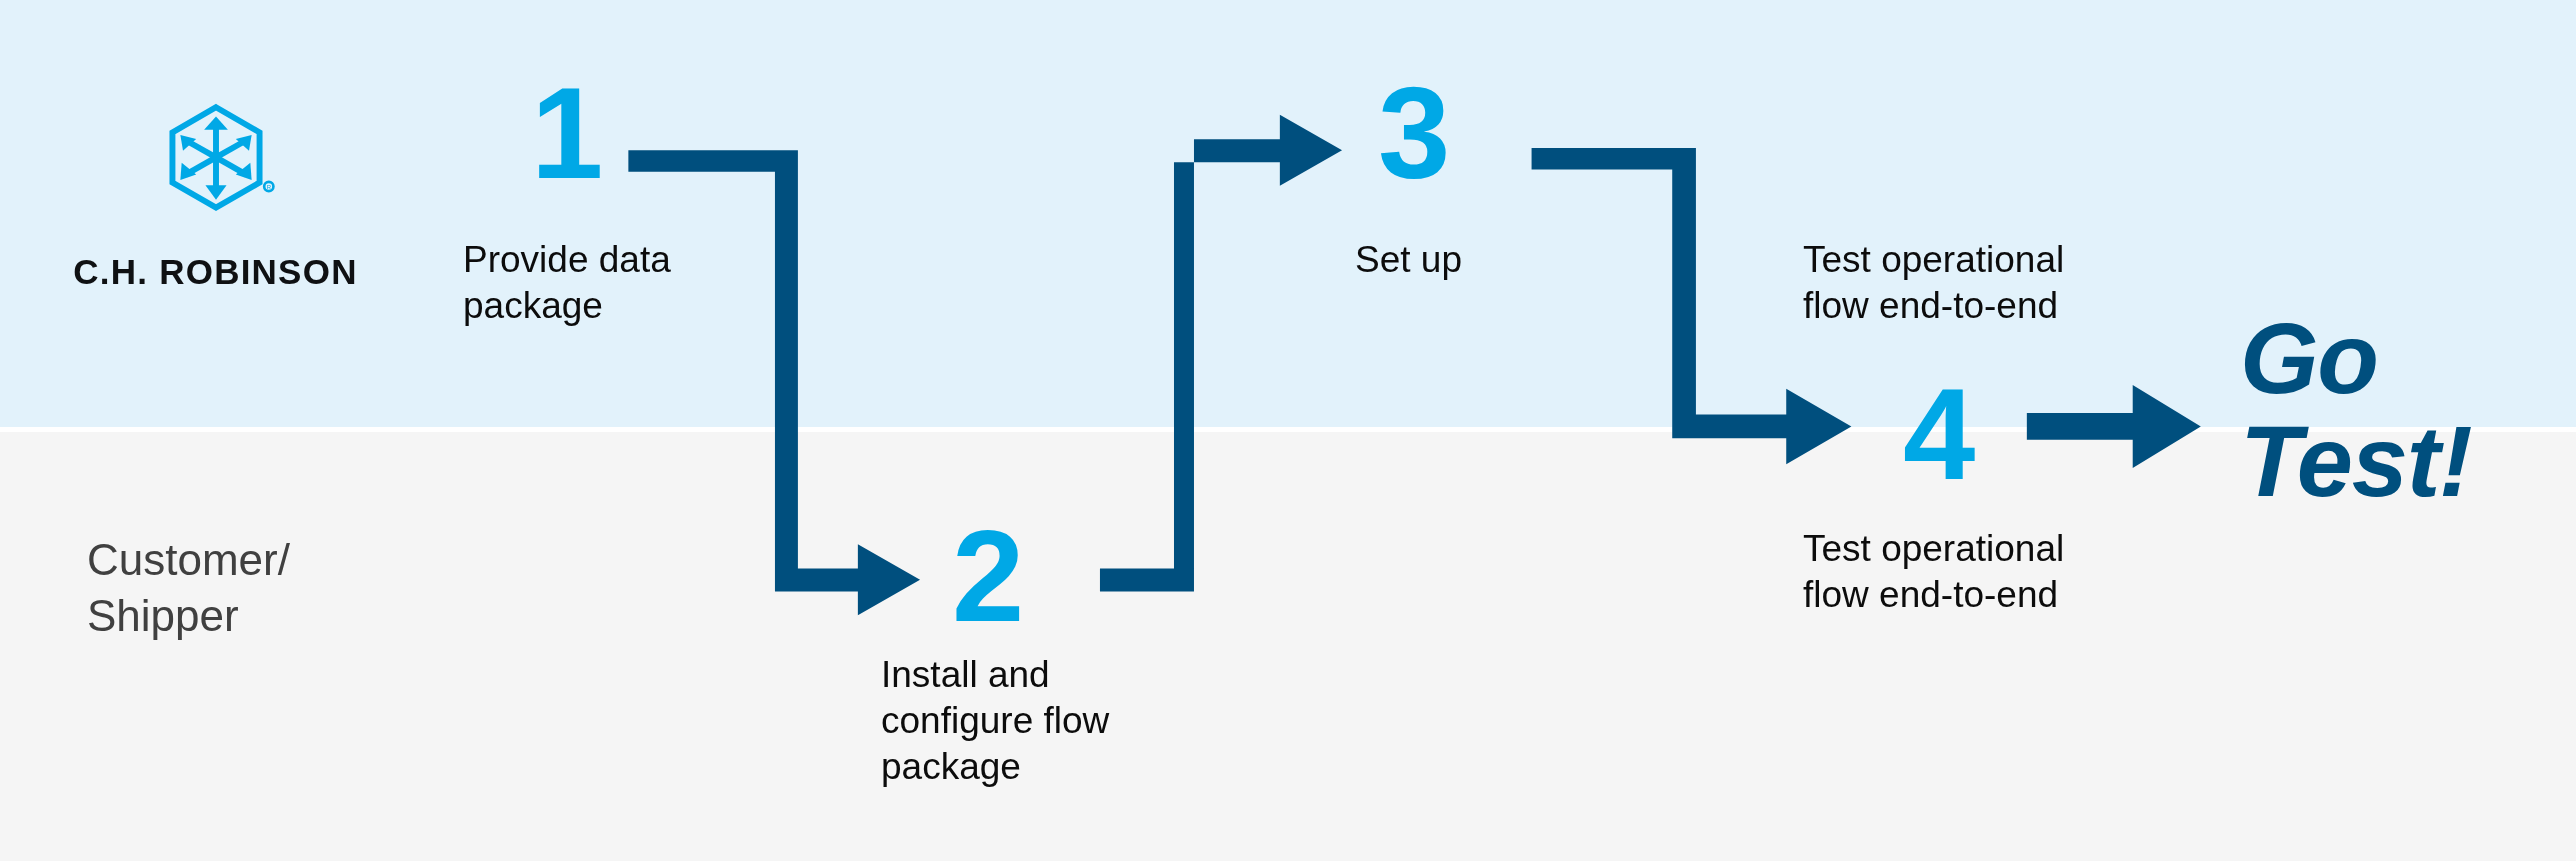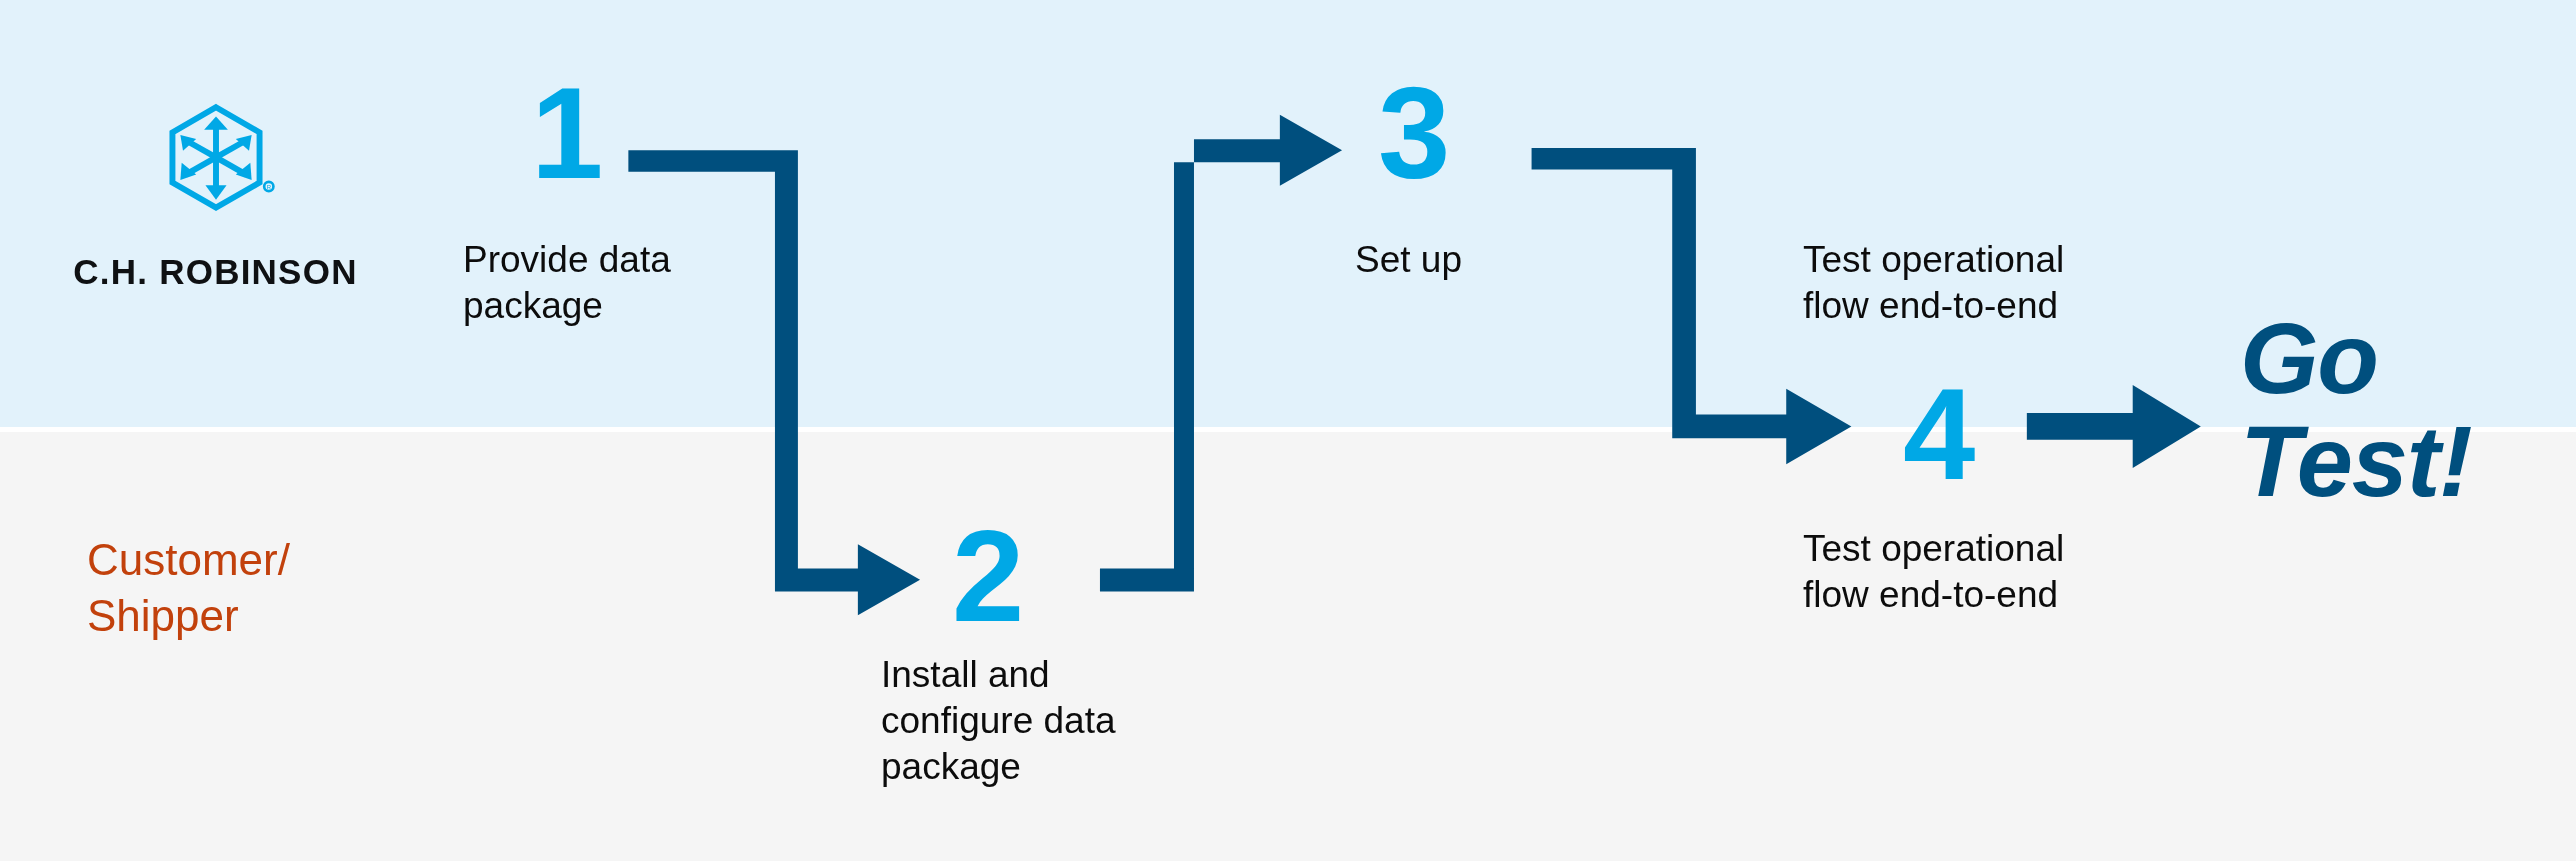--- a/index.html
+++ b/index.html
@@ -63,21 +63,21 @@
     white-space: nowrap;
   }
 
   .lane-label {
     position: absolute;
     left: 87px;
     top: 532px;
     width: 311px;
     font-size: 44px;
     line-height: 1.28;
-    color: #c2410c;
+    color: #404040;
     font-weight: 400;
   }
 
   
   .stepnum {
     position: absolute;
     font-weight: 700;
     font-size: 130px;
     line-height: 1;
     color: #00a8e6;
@@ -201,21 +201,21 @@
   <div class="stepnum" id="num-3">3</div>
   <div class="stepnum" id="num-4">4</div>
 
   <div class="caption" id="cap-1">
     <div>Provide data</div>
     <div>package</div>
   </div>
 
   <div class="caption" id="cap-2">
     <div>Install and</div>
-    <div>configure data</div>
+    <div>configure flow</div>
     <div>package</div>
   </div>
 
   <div class="caption" id="cap-3">
     <div>Set up</div>
   </div>
 
   <div class="caption" id="cap-3b">
     <div>Test operational</div>
     <div>flow end-to-end</div>

